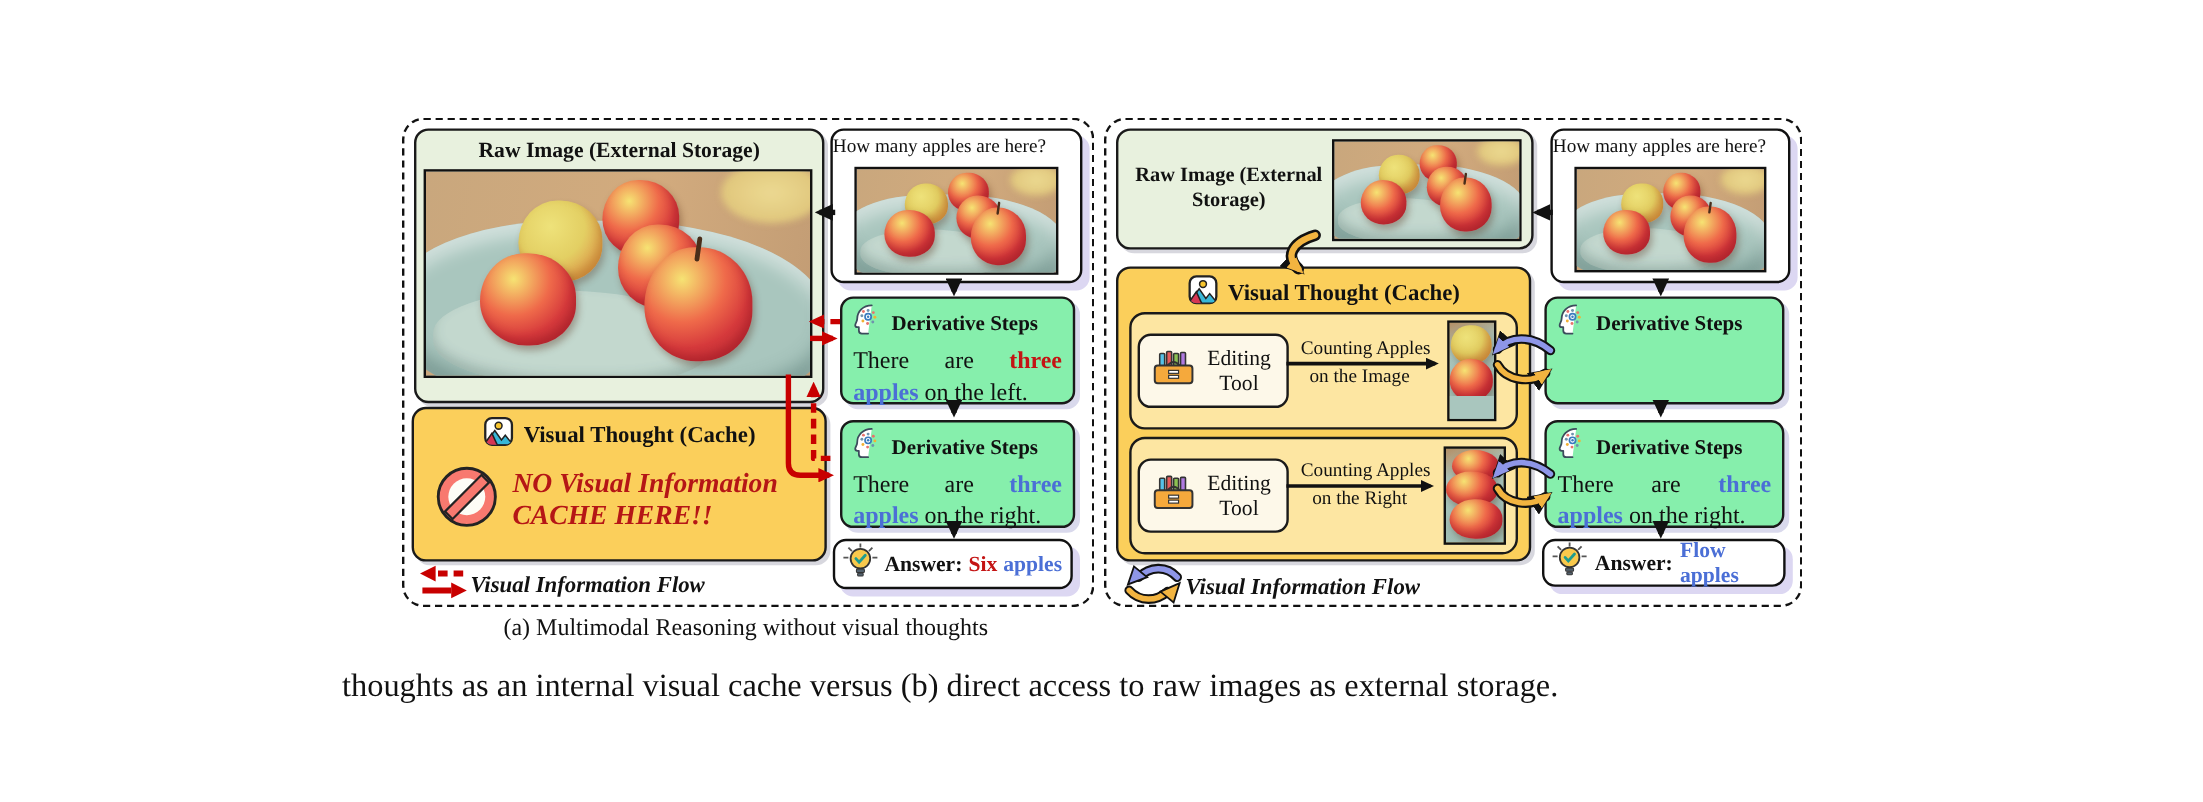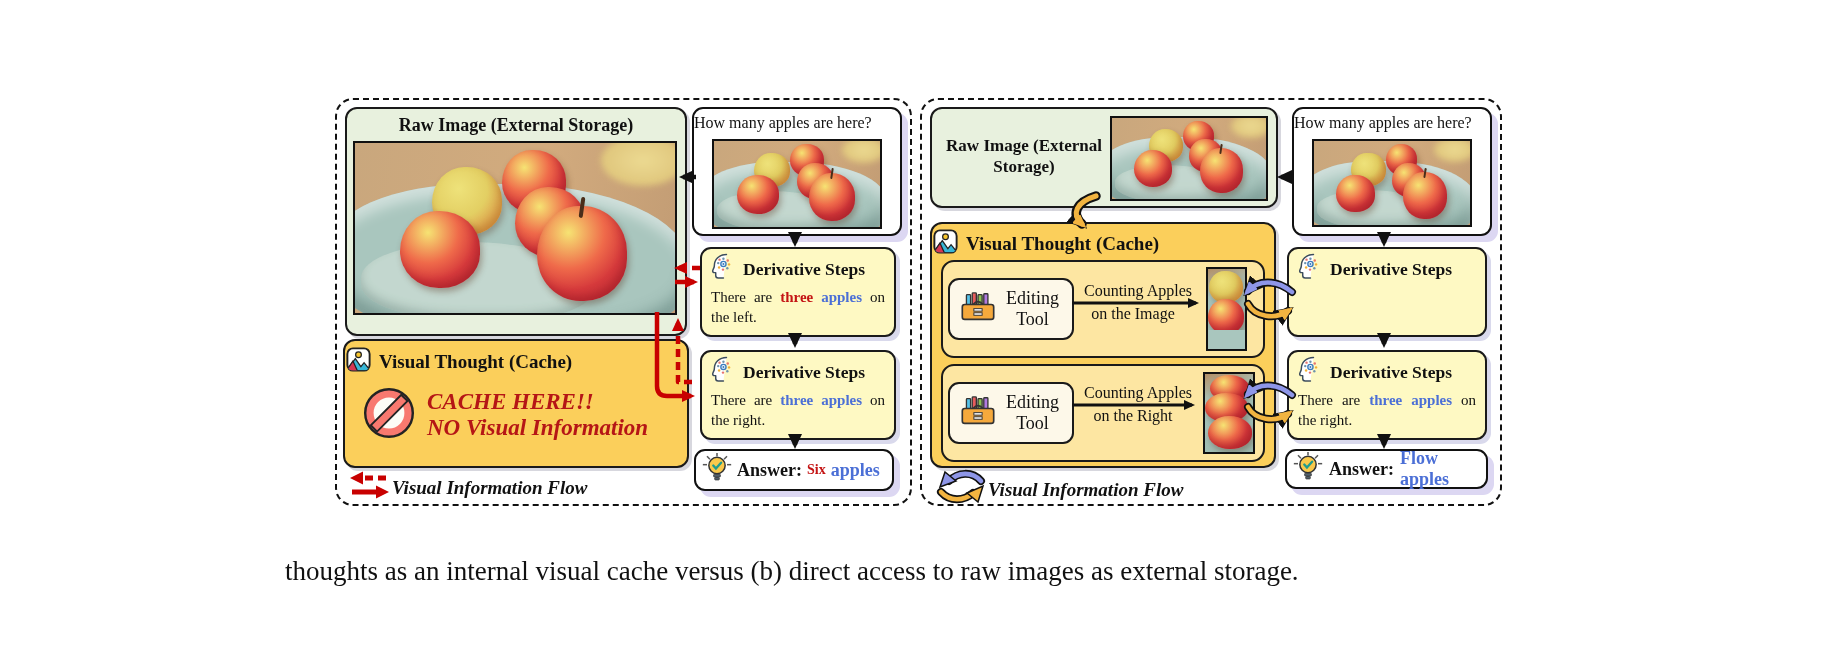--- a/index.html
+++ b/index.html
@@ -7,27 +7,27 @@
           font-family:"Liberation Serif","DejaVu Serif",serif;color:#111;}
   
   .panel{position:absolute;border:2.5px dashed #111;border-radius:18px;background:transparent;}
   
   .gbox{position:absolute;background:#e8f1de;border:2px solid #1a1a1a;border-radius:12px;
         box-shadow:3px 3px 0 rgba(110,110,135,.28);}
   .obox{position:absolute;background:#fbcf5b;border:2px solid #1a1a1a;border-radius:12px;
         box-shadow:3px 3px 0 rgba(110,110,135,.28);}
   .wbox{position:absolute;background:#fff;border:2.5px solid #111;border-radius:11px;
         box-shadow:6px 6px 0 #dcd7f2;}
-  .bbox{position:absolute;background:#fef9c3;border:2px solid #1a1a1a;border-radius:11px;
+  .bbox{position:absolute;background:#86efac;border:2px solid #1a1a1a;border-radius:11px;
         box-shadow:4px 4px 0 #d9d9ec;}
   .ibox{position:absolute;background:#fde6a2;border:2px solid #1a1a1a;border-radius:13px;}
   .tbox{position:absolute;background:#fdf8e9;border:2px solid #1a1a1a;border-radius:11px;
         display:flex;align-items:center;justify-content:center;gap:5px;}
   .title-c{text-align:center;font-weight:bold;}
-  .hdr{display:flex;align-items:center;justify-content:flex-start;gap:7px;font-weight:bold;}
+  .hdr{display:flex;align-items:center;justify-content:center;gap:7px;font-weight:bold;}
   
   .photo{position:absolute;overflow:hidden;border:2px solid #111;
          background:linear-gradient(100deg,#c9a77d 0%,#d2ab7e 55%,#c29c74 100%);}
   .photo .cloth{position:absolute;left:-8%;top:24%;width:112%;height:92%;background:#a9c6be;
          border-radius:40% 50% 35% 45%;
          box-shadow:inset 0 10px 14px rgba(255,255,255,.5),inset 0 -12px 16px rgba(58,94,87,.42);}
   .photo .cloth2{position:absolute;left:2%;top:58%;width:72%;height:46%;background:#c8dbd2;opacity:.85;
          border-radius:50% 60% 40% 50%;box-shadow:inset 0 -6px 10px rgba(58,94,87,.3);}
   .photo .corner{position:absolute;right:-3%;top:-5%;width:26%;height:30%;
          background:radial-gradient(#eedd94,#dcc072);border-radius:50%;filter:blur(3px);opacity:.95;}
@@ -41,21 +41,21 @@
   .a1{left:24%;top:14%;width:22%;height:40%;}
   .a2{left:14%;top:40%;width:25%;height:45%;}
   .a3{left:46%;top:4%;width:20%;height:37%;}
   .a4{left:50%;top:26%;width:22%;height:41%;}
   .a5{left:57%;top:37%;width:28%;height:56%;}
   .photo.crop{background:linear-gradient(160deg,#b48f66 0%,#a9c6be 30%,#9dbcb2 100%);}
   
   .red{color:#c41414;font-weight:bold;}
   .blue{color:#4b6fd6;font-weight:bold;}
   .deriv-title{font-size:17.5px;font-weight:bold;}
-  .deriv-body{font-size:15px;text-align:justify;line-height:1.32;padding:0 9px;margin-top:2px;}
+  .deriv-body{font-size:20px;text-align:justify;line-height:1.32;padding:0 9px;margin-top:2px;}
   .warn{color:#b51616;font-weight:bold;font-style:italic;font-size:23px;line-height:1.14;}
   .legend{position:absolute;display:flex;align-items:center;gap:0;font-weight:bold;
           font-style:italic;font-size:19px;}
   .caption{position:absolute;font-size:20px;text-align:center;}
   .figcap{position:absolute;font-size:27px;line-height:31px;}
   .qtext{font-size:16px;margin-top:5px;}
   .alabel{font-size:18px;font-weight:bold;}
   .overlay{position:absolute;left:0;top:0;pointer-events:none;}
   .icon{flex:0 0 auto;display:inline-block;}
   .action{position:absolute;text-align:center;font-size:16px;line-height:1.0;}
@@ -102,22 +102,22 @@
     </div>
     <div style="display:flex;align-items:center;gap:10px;margin:7px 0 0 16px;">
       <span class="icon">
         <svg width="56" height="56" viewBox="0 0 60 60">
           <circle cx="30" cy="30" r="25.5" fill="#f8796f" stroke="#232323" stroke-width="2.6"></circle>
           <circle cx="30" cy="30" r="16.5" fill="#fdfdf6"></circle>
           <rect x="7" y="25.5" width="46" height="9.5" fill="#f8796f" stroke="#232323" stroke-width="2" transform="rotate(-45 30 30)"></rect>
         </svg>
       </span>
       <div class="warn">
+        <div>NO Visual Information</div>
         <div>CACHE HERE!!</div>
-        <div>NO Visual Information</div>
       </div>
     </div>
   </div>
 
   <div class="legend" style="left:346px;top:470px;">
     <span class="icon">
       <svg width="46" height="30" viewBox="0 0 46 30">
         <path d="M40 8 H18" stroke="#c80000" stroke-width="5" stroke-dasharray="8 5" fill="none"></path>
         <polygon points="4,8 17,1.5 17,14.5" fill="#c80000"></polygon>
         <path d="M6 22 H30" stroke="#c80000" stroke-width="5" fill="none"></path>
@@ -208,24 +208,25 @@
             <line x1="30" y1="5" x2="26.5" y2="8.5"></line>
             <line x1="18" y1="1" x2="18" y2="5"></line>
           </g>
         <circle cx="18" cy="16" r="9.8" fill="#f9c94c" stroke="#333" stroke-width="1.8"></circle>
         <path d="M13.5 16 l3.2 3.6 l6.2-7" fill="none" stroke="#1f9c8f" stroke-width="2.8" stroke-linecap="round"></path>
         <rect x="14" y="26.5" width="8" height="3.4" rx="1" fill="#52616e" stroke="#333" stroke-width="1"></rect>
         <rect x="15.2" y="30.5" width="5.6" height="2.8" rx="1" fill="#52616e" stroke="#333" stroke-width="1"></rect>
       </svg>
     </span>
     <span class="alabel">Answer:</span>
-    <b class="red" style="font-size:14px;">Six</b>
+    <b class="red" style="font-size:18px;">Six</b>
     <b class="blue" style="font-size:18px;">apples</b>
   </div>
 
+  <div class="caption" style="left:335px;top:512px;width:573px;">(a) Multimodal Reasoning without visual thoughts</div>
 
   <div class="panel" style="left:920px;top:98px;width:578px;height:404px;"></div>
 
   <div class="gbox" style="left:930px;top:107px;width:344px;height:97px;">
     <div class="title-c" style="position:absolute;left:6px;top:26px;width:172px;font-size:17px;line-height:1.25;">Raw Image (External Storage)</div>
   </div>
   <div class="photo" style="left:1110px;top:116px;width:154px;height:81px;">
     <span class="cloth"></span>
       <span class="cloth2"></span>
       <span class="corner"></span>

